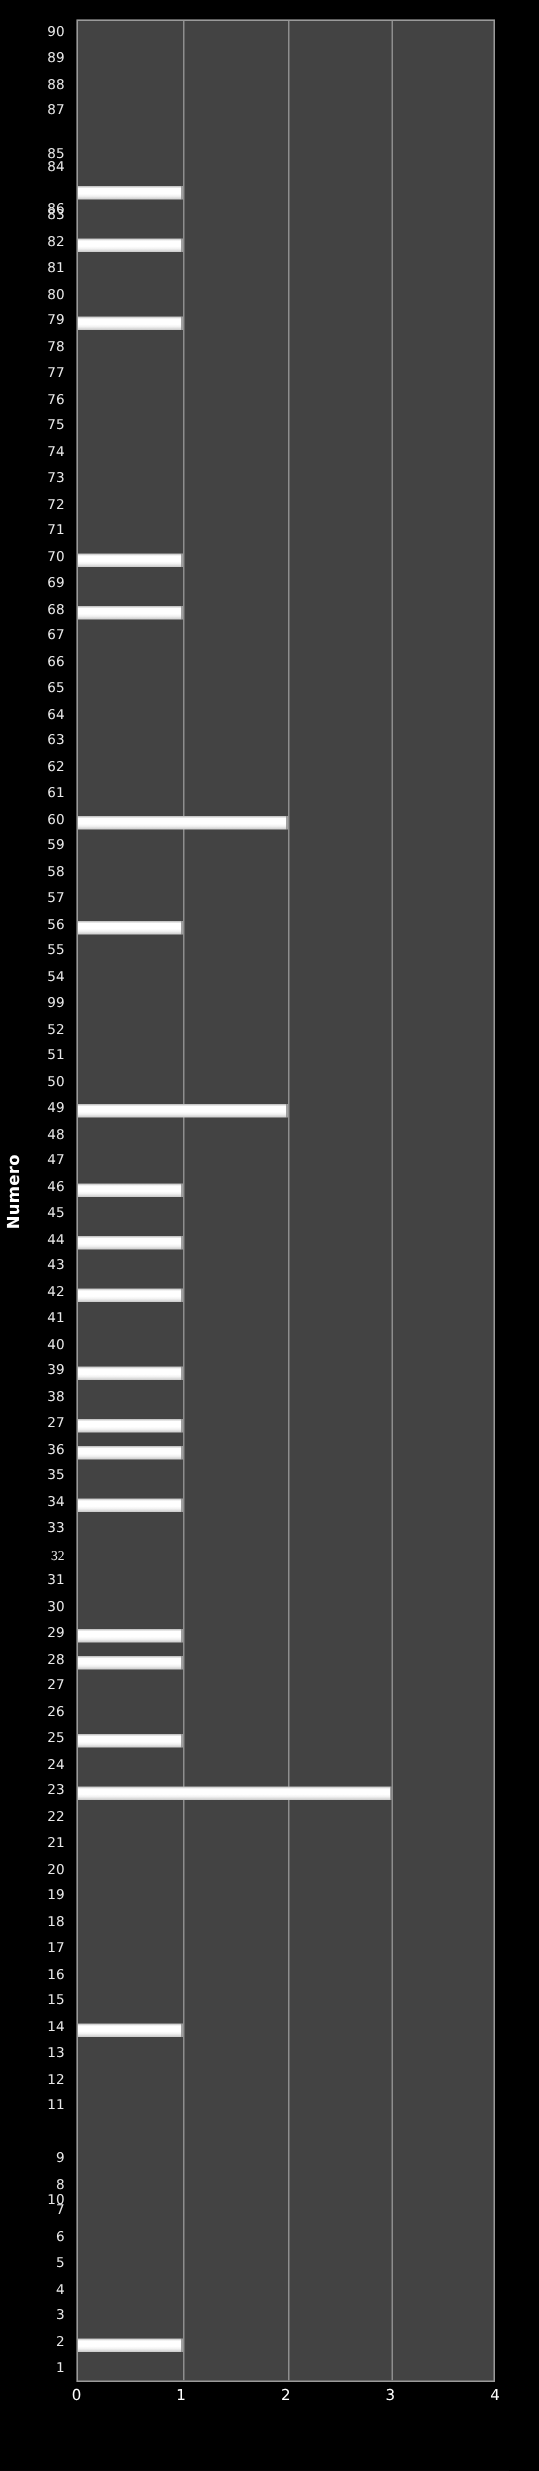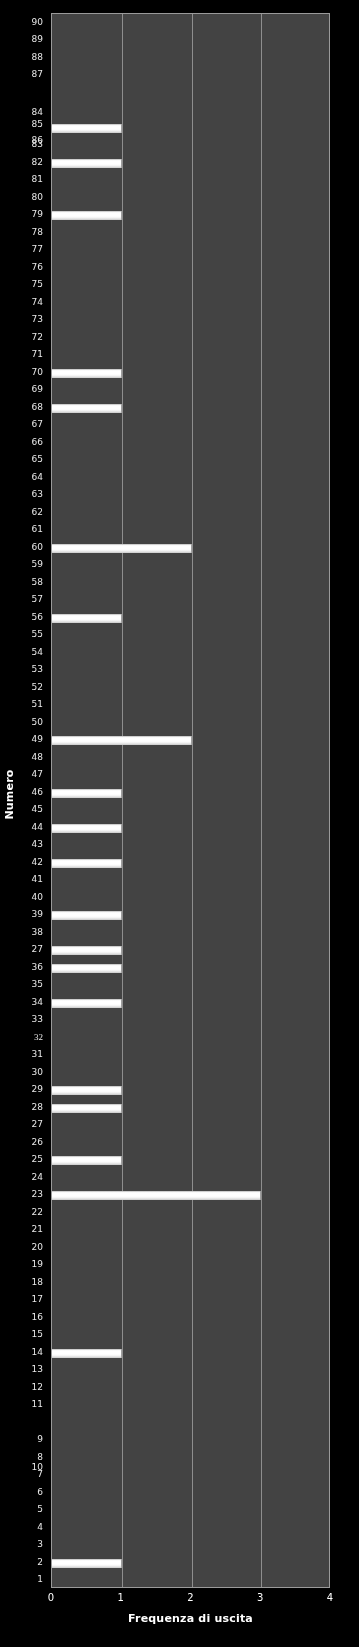--- a/index.html
+++ b/index.html
@@ -135,21 +135,21 @@
   <div class="y-axis-title">
     <span>Numero</span>
   </div>
 
   <div class="y-ticks" id="y-ticks">
       <div class="y-tick" style="top: 3.75px;">90</div>
       <div class="y-tick" style="top: 21.25px;">89</div>
       <div class="y-tick" style="top: 38.75px;">88</div>
       <div class="y-tick" style="top: 56.25px;">87</div>
       <div class="y-tick" style="top: 73.75px; margin-top: 48px;">86</div>
-      <div class="y-tick" style="top: 106px; padding-left: 32px;">85</div>
+      <div class="y-tick" style="top: 85px; padding-left: 32px;">85</div>
       <div class="y-tick" style="top: 94px; margin-left: 16px;">84</div>
       <div class="y-tick" style="top: 126.25px; padding-left: 29px;">83</div>
       <div class="y-tick" style="top: 143.75px;">82</div>
       <div class="y-tick" style="top: 161.25px;">81</div>
       <div class="y-tick" style="top: 178.75px;">80</div>
       <div class="y-tick" style="top: 196.25px;">79</div>
       <div class="y-tick" style="top: 213.75px;">78</div>
       <div class="y-tick" style="top: 231.25px;">77</div>
       <div class="y-tick" style="top: 248.75px;">76</div>
       <div class="y-tick" style="top: 266.25px;">75</div>
@@ -167,21 +167,21 @@
       <div class="y-tick" style="top: 476.25px;">63</div>
       <div class="y-tick" style="top: 493.75px;">62</div>
       <div class="y-tick" style="top: 511.25px;">61</div>
       <div class="y-tick" style="top: 528.75px;">60</div>
       <div class="y-tick" style="top: 546.25px;">59</div>
       <div class="y-tick" style="top: 563.75px;">58</div>
       <div class="y-tick" style="top: 581.25px;">57</div>
       <div class="y-tick" style="top: 598.75px;">56</div>
       <div class="y-tick" style="top: 616.25px;">55</div>
       <div class="y-tick" style="top: 633.75px;">54</div>
-      <div class="y-tick" style="top: 651.25px;">53</div>
+      <div class="y-tick" style="top: 651.25px;">99</div>
       <div class="y-tick" style="top: 668.75px;">52</div>
       <div class="y-tick" style="top: 686.25px;">51</div>
       <div class="y-tick" style="top: 703.75px;">50</div>
       <div class="y-tick" style="top: 721.25px;">49</div>
       <div class="y-tick" style="top: 738.75px;">48</div>
       <div class="y-tick" style="top: 756.25px;">47</div>
       <div class="y-tick" style="top: 773.75px;">46</div>
       <div class="y-tick" style="top: 791.25px;">45</div>
       <div class="y-tick" style="top: 808.75px;">44</div>
       <div class="y-tick" style="top: 826.25px;">43</div>
@@ -257,15 +257,14 @@
     </div>
 
   <div class="x-ticks" id="x-ticks">
       <div class="x-tick" style="left: 0px;">0</div>
       <div class="x-tick" style="left: 69.75px;">1</div>
       <div class="x-tick" style="left: 139.5px;">2</div>
       <div class="x-tick" style="left: 209.25px;">3</div>
       <div class="x-tick" style="left: 279px;">4</div>
     </div>
 
-  <div class="x-axis-title">Frequenza di uscita</div>
 
 </div>
 
 </body></html>

